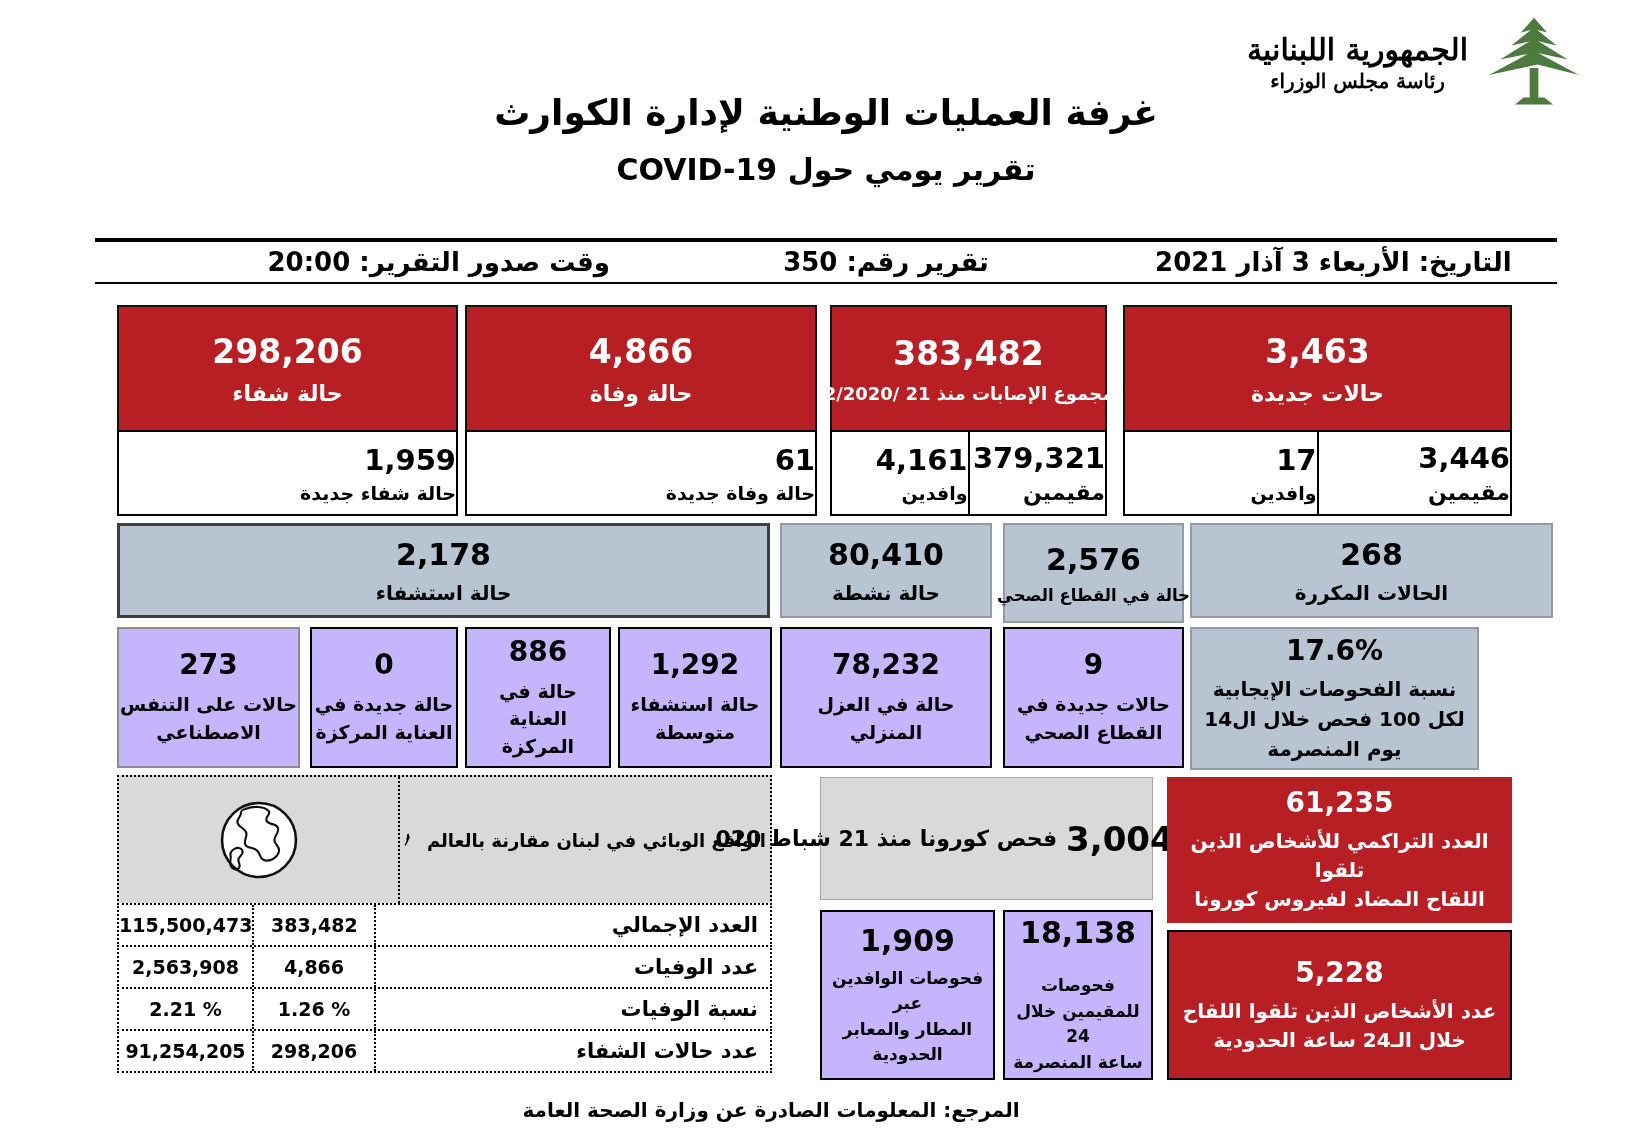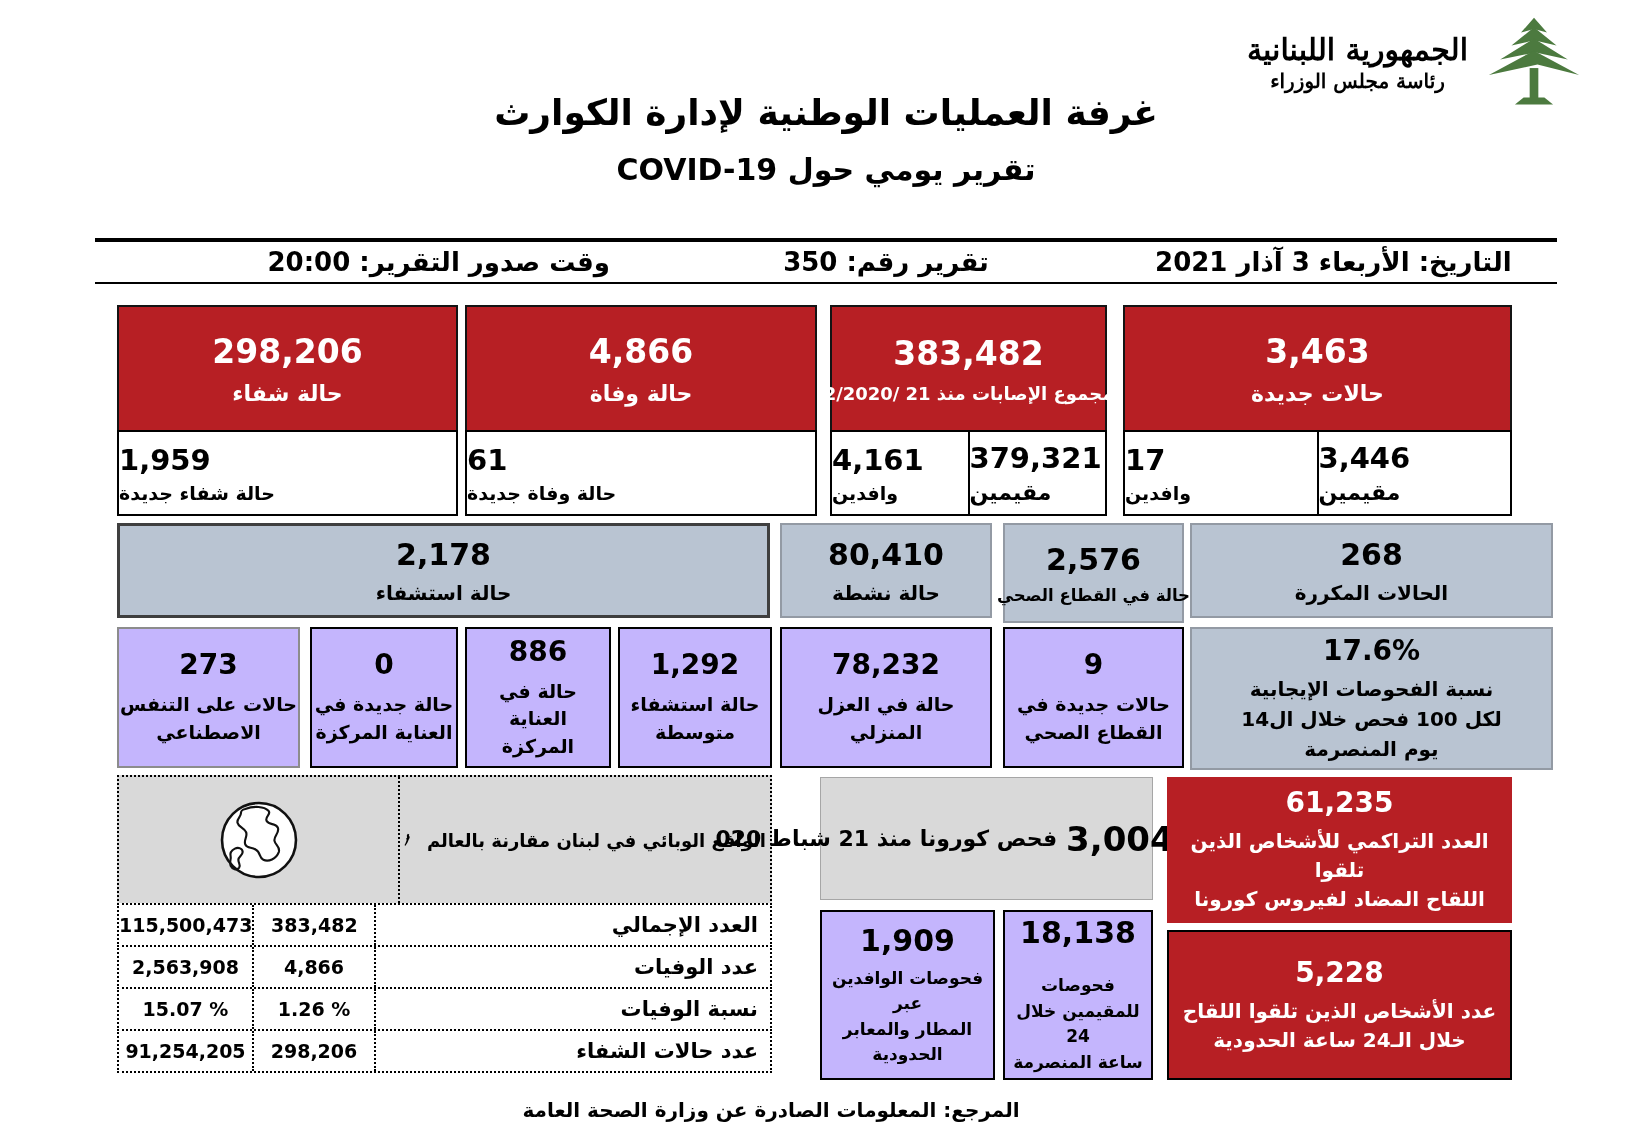--- a/index.html
+++ b/index.html
@@ -26,21 +26,21 @@
   .meta-cell{flex:1;text-align:center;white-space:nowrap}
 
   
   .stat-red{background:var(--red);border:2px solid #141414;color:#fff;display:flex;flex-direction:column;
             align-items:center;justify-content:center;gap:10px;text-align:center}
   .stat-red .v{font-size:33px;font-weight:bold}
   .stat-red .l{font-size:22px;font-weight:bold}
   .lblrow{display:flex;gap:6px;align-items:baseline;font-size:18px !important;white-space:nowrap}
   .sub-row{display:flex}
   .sub-cell{flex:1;background:#fff;border:2px solid #000;margin-top:-2px;display:flex;flex-direction:column;
-            align-items:flex-end;justify-content:center;gap:5px;text-align:center}
+            align-items:flex-start;justify-content:center;gap:5px;text-align:center}
   .sub-cell + .sub-cell{margin-right:-2px}
   .sub-cell .v{font-size:29px;font-weight:bold}
   .sub-cell .l{font-size:19px;font-weight:bold}
   .sub-cell .l.lg{font-size:22px}
   .g .stat-red{height:127px}
   .g .sub-row{height:84px}
   .g1{left:1123px;top:305px;width:389px}
   .g2{left:830px;top:305px;width:277px}
   .g3{left:465px;top:305px;width:352px}
   .g4{left:117px;top:305px;width:341px}
@@ -53,21 +53,21 @@
   .m2{left:1003px;top:523px;width:181px;height:100px}
   .m2 .l{font-size:16.5px}
   .m3{left:780px;top:523px;width:212px;height:95px}
   .m4{left:117px;top:523px;width:653px;height:95px;border:3px solid #3f3f3f}
 
   .stat-white{background:#c4b5fd;border:2px solid #000;display:flex;flex-direction:column;align-items:center;
               justify-content:center;gap:10px;text-align:center}
   .stat-white .v{font-size:28px;font-weight:bold}
   .stat-white .l{font-size:19px;font-weight:bold;line-height:1.45}
   .ln{display:block}
-  .d1{left:1190px;top:627px;width:363px;height:143px;gap:7px}
+  .d1{left:1190px;top:627px;width:289px;height:143px;gap:7px}
   .d1 .v{font-size:28px}
   .d1 .l{font-size:20px;font-weight:bold;line-height:1.5;white-space:normal}
   .d2{left:1003px;top:627px;width:181px;height:141px}
   .d3{left:780px;top:627px;width:212px;height:141px}
   .d4{left:618px;top:627px;width:154px;height:141px}
   .d5{left:465px;top:627px;width:146px;height:141px}
   .d6{left:310px;top:627px;width:148px;height:141px}
   .d7{left:117px;top:627px;width:183px;height:141px;border-color:#8c8c8c}
 
   
@@ -287,21 +287,21 @@
       <div class="wt-world" dir="ltr">115,500,473</div>
     </div>
     <div class="wt-row">
       <div class="wt-label">عدد الوفيات</div>
       <div class="wt-leb" dir="ltr">4,866</div>
       <div class="wt-world" dir="ltr">2,563,908</div>
     </div>
     <div class="wt-row">
       <div class="wt-label">نسبة الوفيات</div>
       <div class="wt-leb" dir="ltr">1.26 %</div>
-      <div class="wt-world" dir="ltr">15.07 %</div>
+      <div class="wt-world" dir="ltr">2.21 %</div>
     </div>
     <div class="wt-row">
       <div class="wt-label">عدد حالات الشفاء</div>
       <div class="wt-leb" dir="ltr">298,206</div>
       <div class="wt-world" dir="ltr">91,254,205</div>
     </div>
   </div>
 
   <div class="abs testbox">
     <span class="v" dir="ltr">3,004,140</span>

